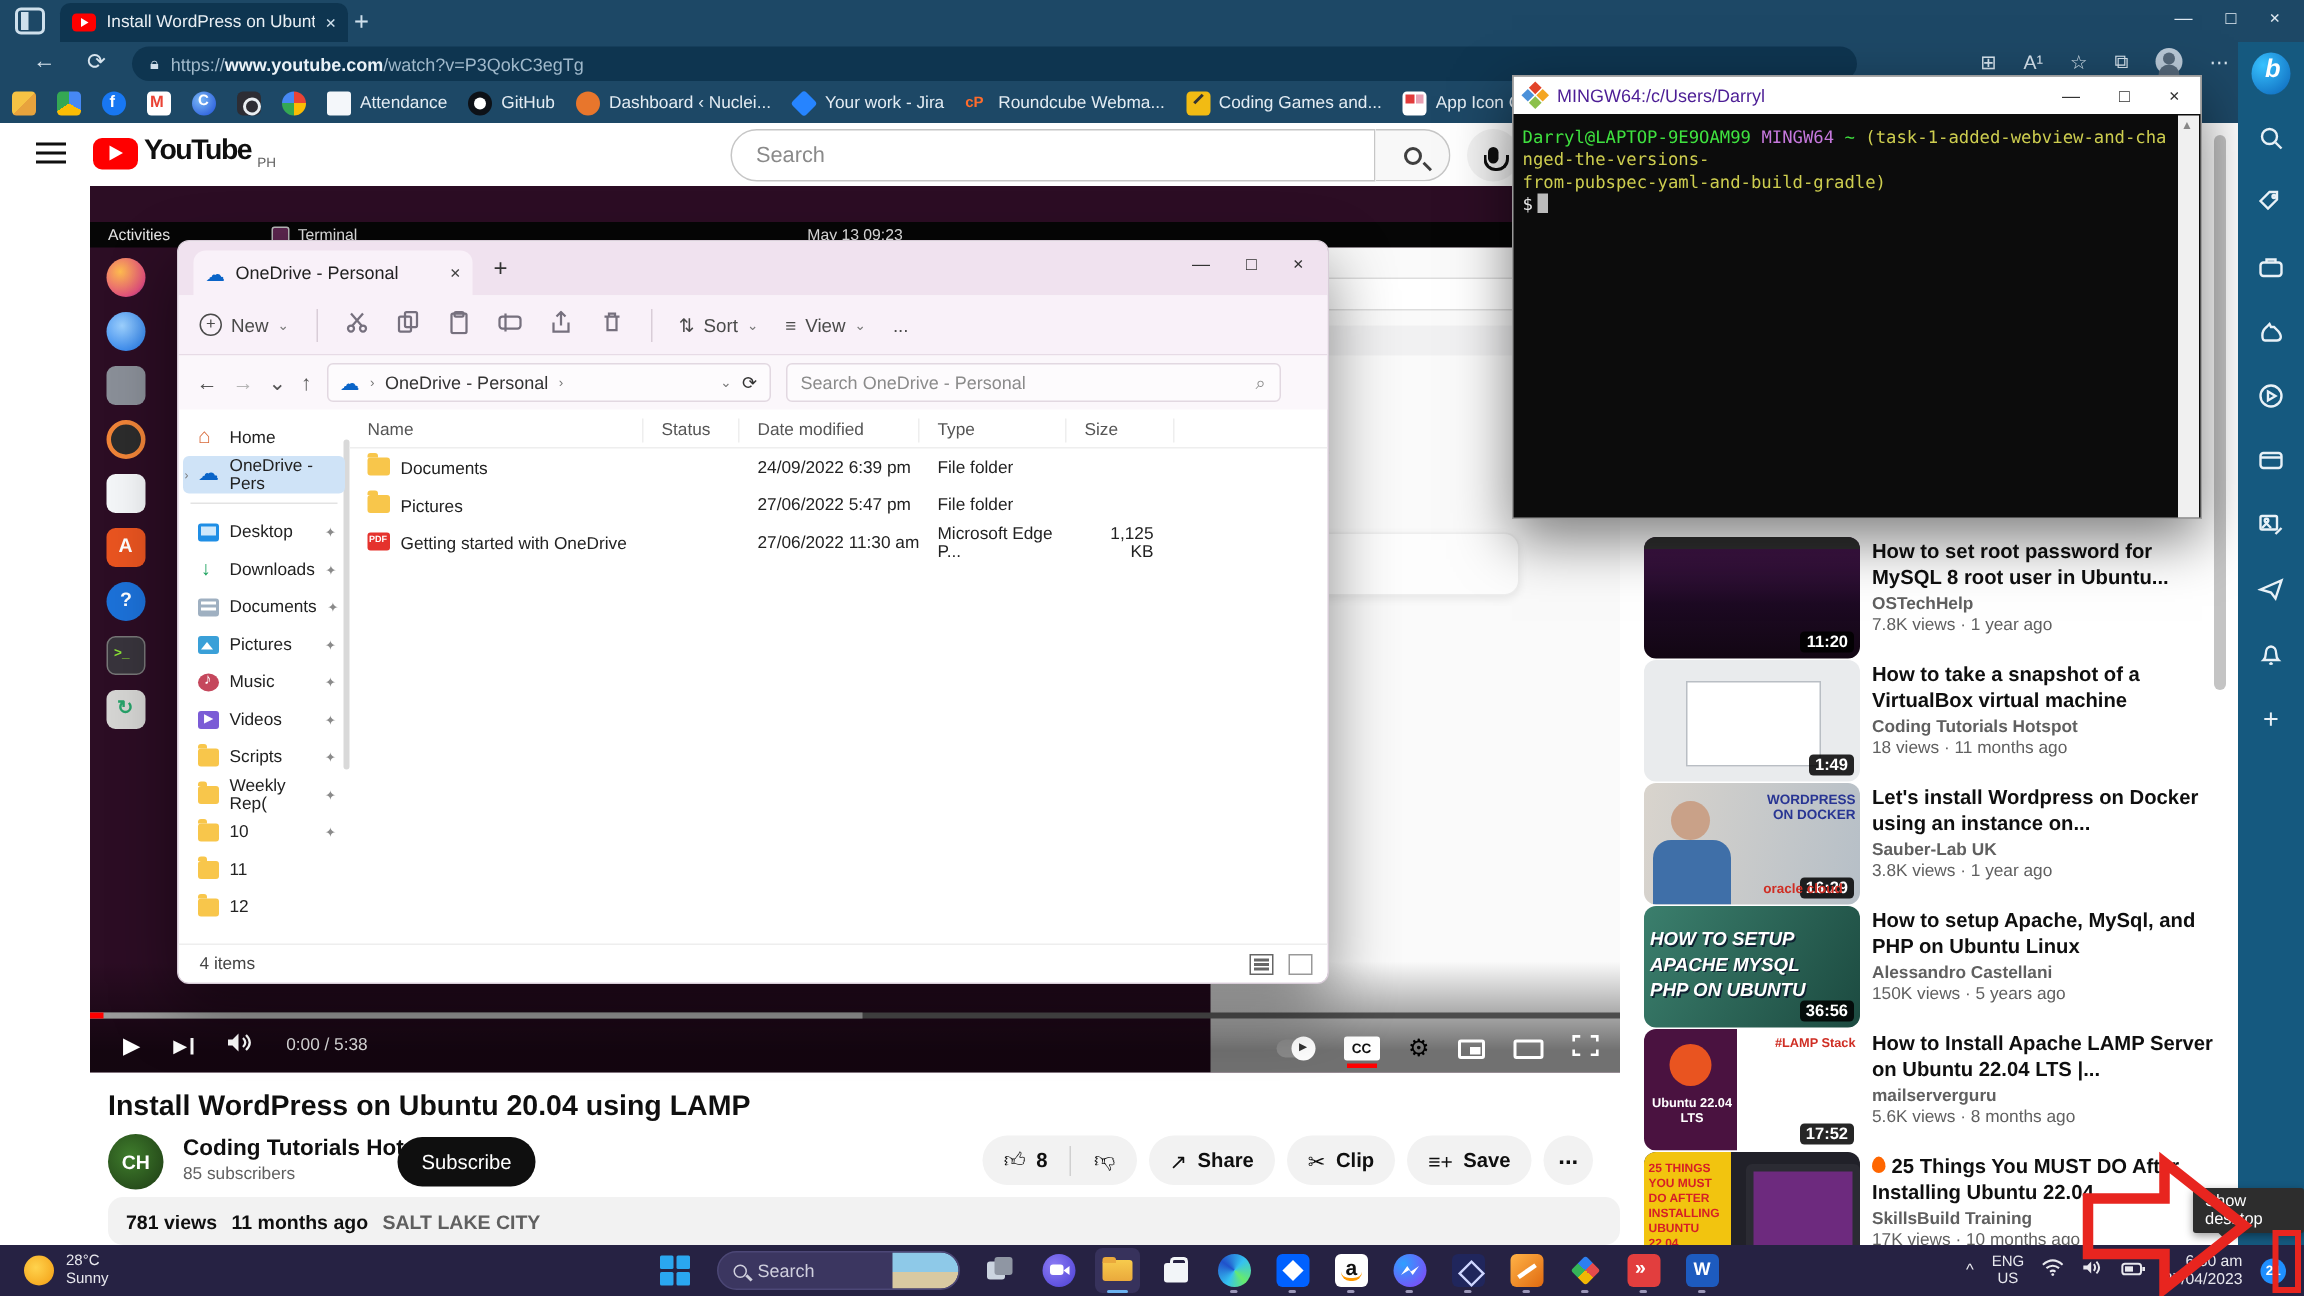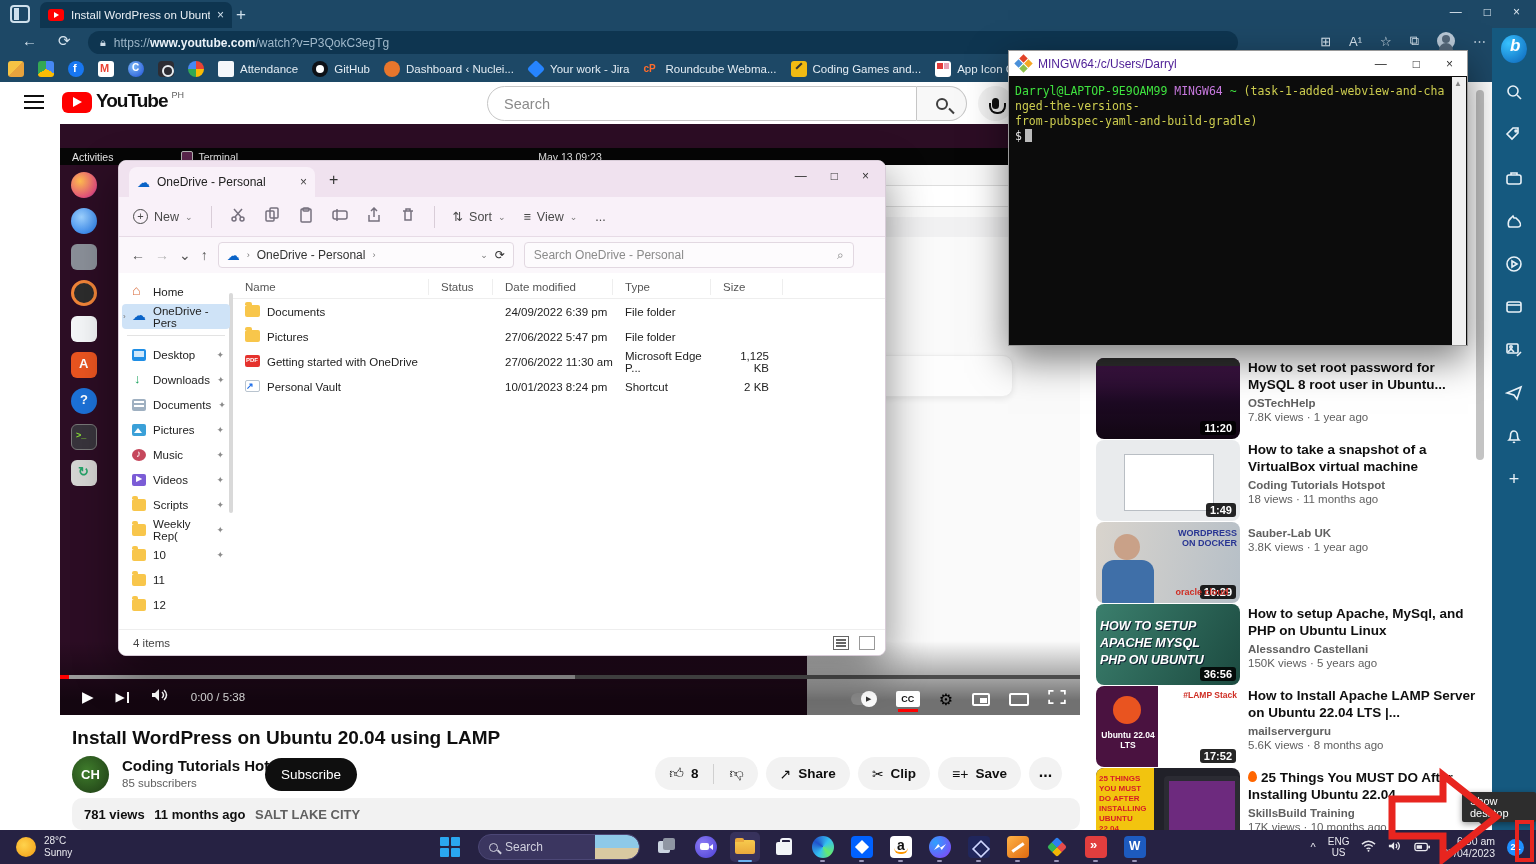--- a/index.html
+++ b/index.html
@@ -75,21 +75,21 @@
 
   
   .yt-page{position:absolute;left:0;top:82px;width:1492px;height:748px;background:#fff;}
   .yt-header{position:absolute;left:0;top:0;width:100%;height:44px;background:#fff;}
   .hamburger{position:absolute;left:24px;top:13px;width:20px;height:14px;border-top:2px solid #0f0f0f;border-bottom:2px solid #0f0f0f;}
   .hamburger::before{content:"";position:absolute;left:0;top:4px;width:20px;height:2px;background:#0f0f0f;}
   .yt-logo{position:absolute;left:62px;top:8px;display:flex;align-items:flex-start;gap:4px;}
   .yt-play{width:30px;height:21px;background:#ff0000;border-radius:6px;position:relative;margin-top:2px;}
   .yt-play::before{content:"";position:absolute;left:11px;top:5px;border-left:9px solid #fff;border-top:5.5px solid transparent;border-bottom:5.5px solid transparent;}
   .yt-word{font-size:19px;font-weight:bold;letter-spacing:-1px;color:#0f0f0f;}
-  .yt-region{font-size:9px;color:#606060;margin-top:0px;}
+  .yt-region{font-size:9px;color:#606060;margin-top:13px;}
   .yt-search{position:absolute;left:487px;top:4px;width:430px;height:35px;border:1px solid #c6c6c6;border-radius:18px 0 0 18px;display:flex;align-items:center;padding-left:16px;}
   .yt-search-ph{color:#8a8a8a;font-size:14.5px;}
   .yt-search-btn{position:absolute;left:917px;top:4px;width:50px;height:35px;background:#f8f8f8;border:1px solid #c6c6c6;border-left:none;border-radius:0 18px 18px 0;display:flex;align-items:center;justify-content:center;}
   .mag{width:12px;height:12px;border:2px solid #3f3f3f;border-radius:50%;position:relative;}
   .mag::after{content:"";position:absolute;left:10px;top:10px;width:7px;height:2px;background:#3f3f3f;transform:rotate(45deg);}
   .yt-mic{position:absolute;left:978px;top:4px;width:35px;height:35px;background:#f2f2f2;border-radius:50%;display:flex;align-items:center;justify-content:center;}
   .mic-g{width:7px;height:11px;background:#0f0f0f;border-radius:4px;position:relative;}
   .mic-g::after{content:"";position:absolute;left:-3px;top:5px;width:13px;height:9px;border:2px solid #0f0f0f;border-top:none;border-radius:0 0 8px 8px;}
 
   
@@ -568,20 +568,21 @@
       <div class="sug-meta">18 views · 11 months ago</div>
     </div>
   </div>
         <div class="sug" style="top: 164px;">
     <div class="thumb t2">
             <span class="dur">16:29</span>
             <span class="tl tl0">WORDPRESS ON DOCKER</span>
             <span class="tl tl1">oracle cloud</span>
           </div>
     <div class="sug-info">
+      <div class="sug-title"><span>Let's install Wordpress on Docker using an instance on...</span></div>
       <div class="sug-ch">Sauber-Lab UK</div>
       <div class="sug-meta">3.8K views · 1 year ago</div>
     </div>
   </div>
         <div class="sug" style="top: 246px;">
     <div class="thumb t3">
             <span class="dur">36:56</span>
             <span class="tl tl0">HOW TO SETUP APACHE MYSQL PHP ON UBUNTU</span>
           </div>
     <div class="sug-info">
@@ -788,27 +789,20 @@
     <span class="c c-type">File folder</span>
     <span class="c c-size"></span>
   </div>
             <div class="frow">
     <span class="c c-name"><span class="fico fi-pdf"></span><span class="fname">Getting started with OneDrive</span></span>
     <span class="c c-status"></span>
     <span class="c c-date">27/06/2022 11:30 am</span>
     <span class="c c-type">Microsoft Edge P...</span>
     <span class="c c-size">1,125 KB</span>
   </div>
-            <div class="frow">
-    <span class="c c-name"><span class="fico fi-shortcut"></span><span class="fname">Personal Vault</span></span>
-    <span class="c c-status"></span>
-    <span class="c c-date">10/01/2023 8:24 pm</span>
-    <span class="c c-type">Shortcut</span>
-    <span class="c c-size">2 KB</span>
-  </div>
           </div>
       </div>
     </div>
     <div class="fx-status">
       <span>4 items</span>
       <span class="fx-views">
         <span class="vw-ic1"></span>
         <span class="vw-ic2"></span>
       </span>
     </div>

